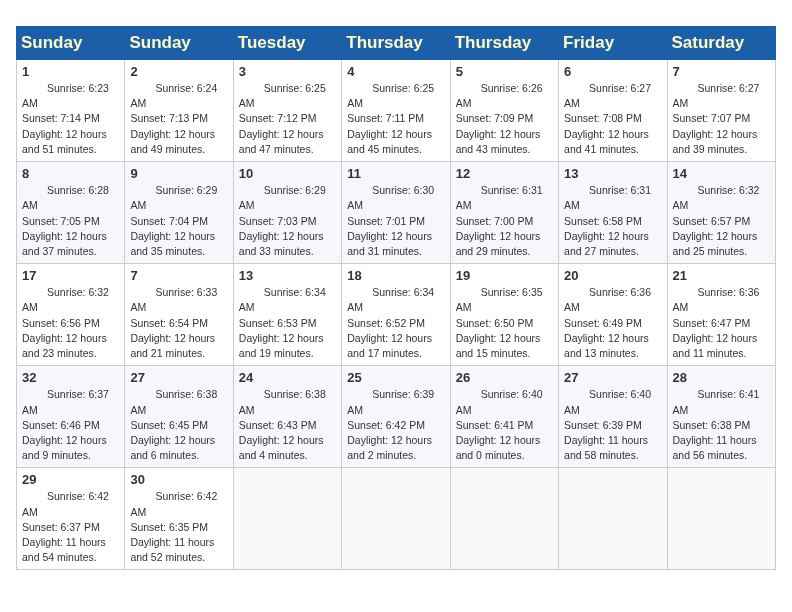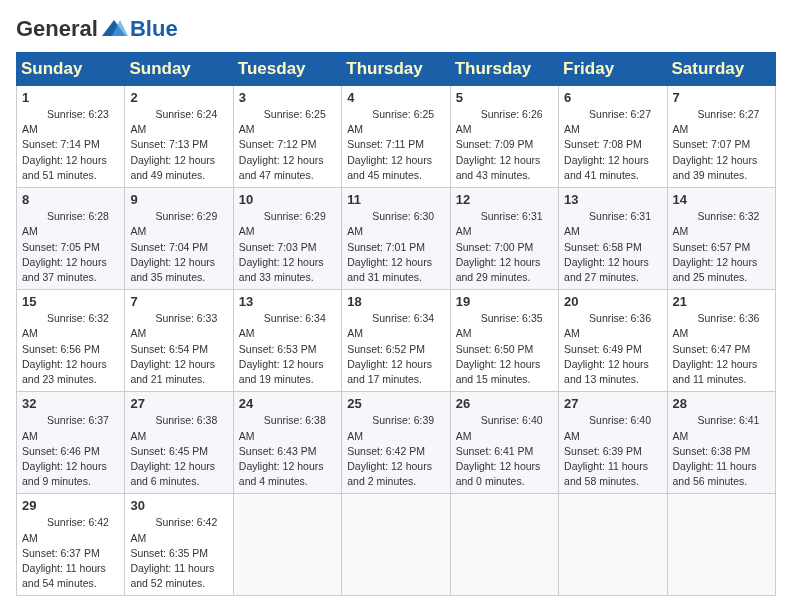--- a/index.html
+++ b/index.html
@@ -83,30 +83,20 @@
       margin-left: 25px;
     }
     .empty-cell {
       background: #f9f9f9 !important;
     }
   </style>
 </head>
 <body>
 
 <div class="header-area">
-  <div class="logo">
-    <div class="logo-text">
-      <span class="logo-general">General</span>
-      <svg class="logo-icon" viewBox="0 0 28 22">
-        <polygon points="14,2 26,18 2,18" fill="#1a5fa8"></polygon>
-        <polygon points="20,2 28,18 12,18" fill="#4fa3e0" opacity="0.7"></polygon>
-      </svg>
-      <span class="logo-blue">Blue</span>
-    </div>
-  </div>
 </div>
 
 <table class="calendar">
   <thead>
     <tr id="header-row">
         <th>Sunday</th>
         <th>Sunday</th>
         <th>Tuesday</th>
         <th>Thursday</th>
         <th>Thursday</th>
@@ -141,21 +131,21 @@
         <td><span class="day-num">11</span>
         <span class="day-info">Sunrise: 6:30 AM<br>Sunset: 7:01 PM<br>Daylight: 12 hours and 31 minutes.</span></td>
         <td><span class="day-num">12</span>
         <span class="day-info">Sunrise: 6:31 AM<br>Sunset: 7:00 PM<br>Daylight: 12 hours and 29 minutes.</span></td>
         <td><span class="day-num">13</span>
         <span class="day-info">Sunrise: 6:31 AM<br>Sunset: 6:58 PM<br>Daylight: 12 hours and 27 minutes.</span></td>
         <td><span class="day-num">14</span>
         <span class="day-info">Sunrise: 6:32 AM<br>Sunset: 6:57 PM<br>Daylight: 12 hours and 25 minutes.</span></td>
       </tr>
       <tr>
-        <td><span class="day-num">15</span>
+        <td><span class="day-num">17</span>
         <span class="day-info">Sunrise: 6:32 AM<br>Sunset: 6:56 PM<br>Daylight: 12 hours and 23 minutes.</span></td>
         <td><span class="day-num">7</span>
         <span class="day-info">Sunrise: 6:33 AM<br>Sunset: 6:54 PM<br>Daylight: 12 hours and 21 minutes.</span></td>
         <td><span class="day-num">13</span>
         <span class="day-info">Sunrise: 6:34 AM<br>Sunset: 6:53 PM<br>Daylight: 12 hours and 19 minutes.</span></td>
         <td><span class="day-num">18</span>
         <span class="day-info">Sunrise: 6:34 AM<br>Sunset: 6:52 PM<br>Daylight: 12 hours and 17 minutes.</span></td>
         <td><span class="day-num">19</span>
         <span class="day-info">Sunrise: 6:35 AM<br>Sunset: 6:50 PM<br>Daylight: 12 hours and 15 minutes.</span></td>
         <td><span class="day-num">20</span>

